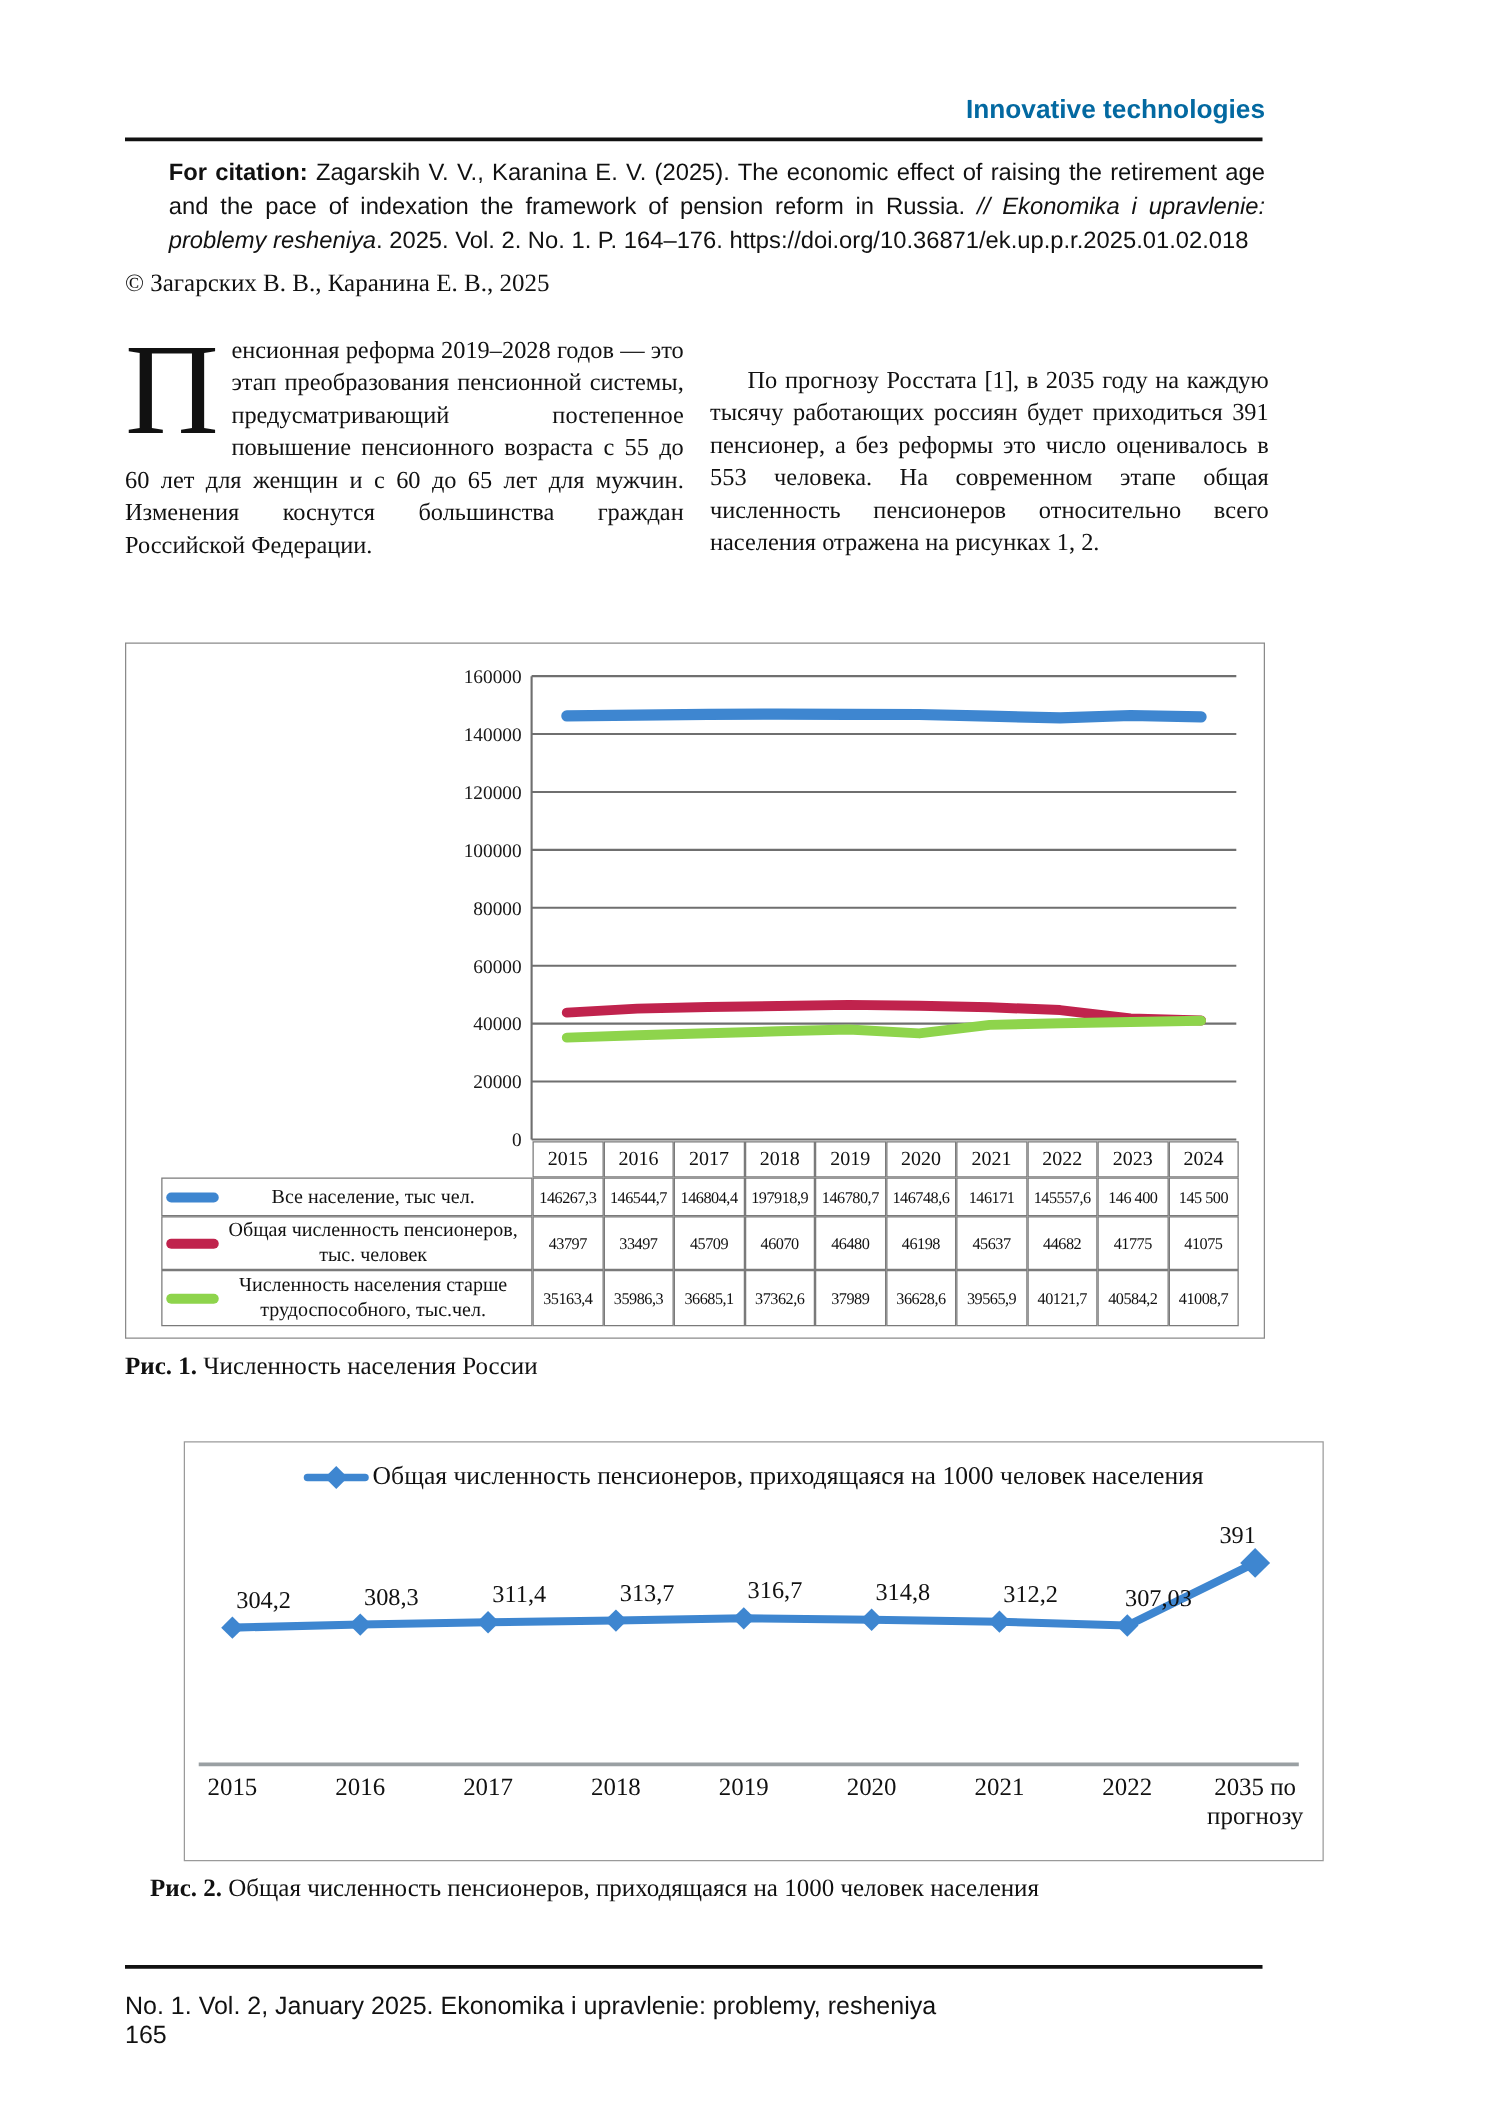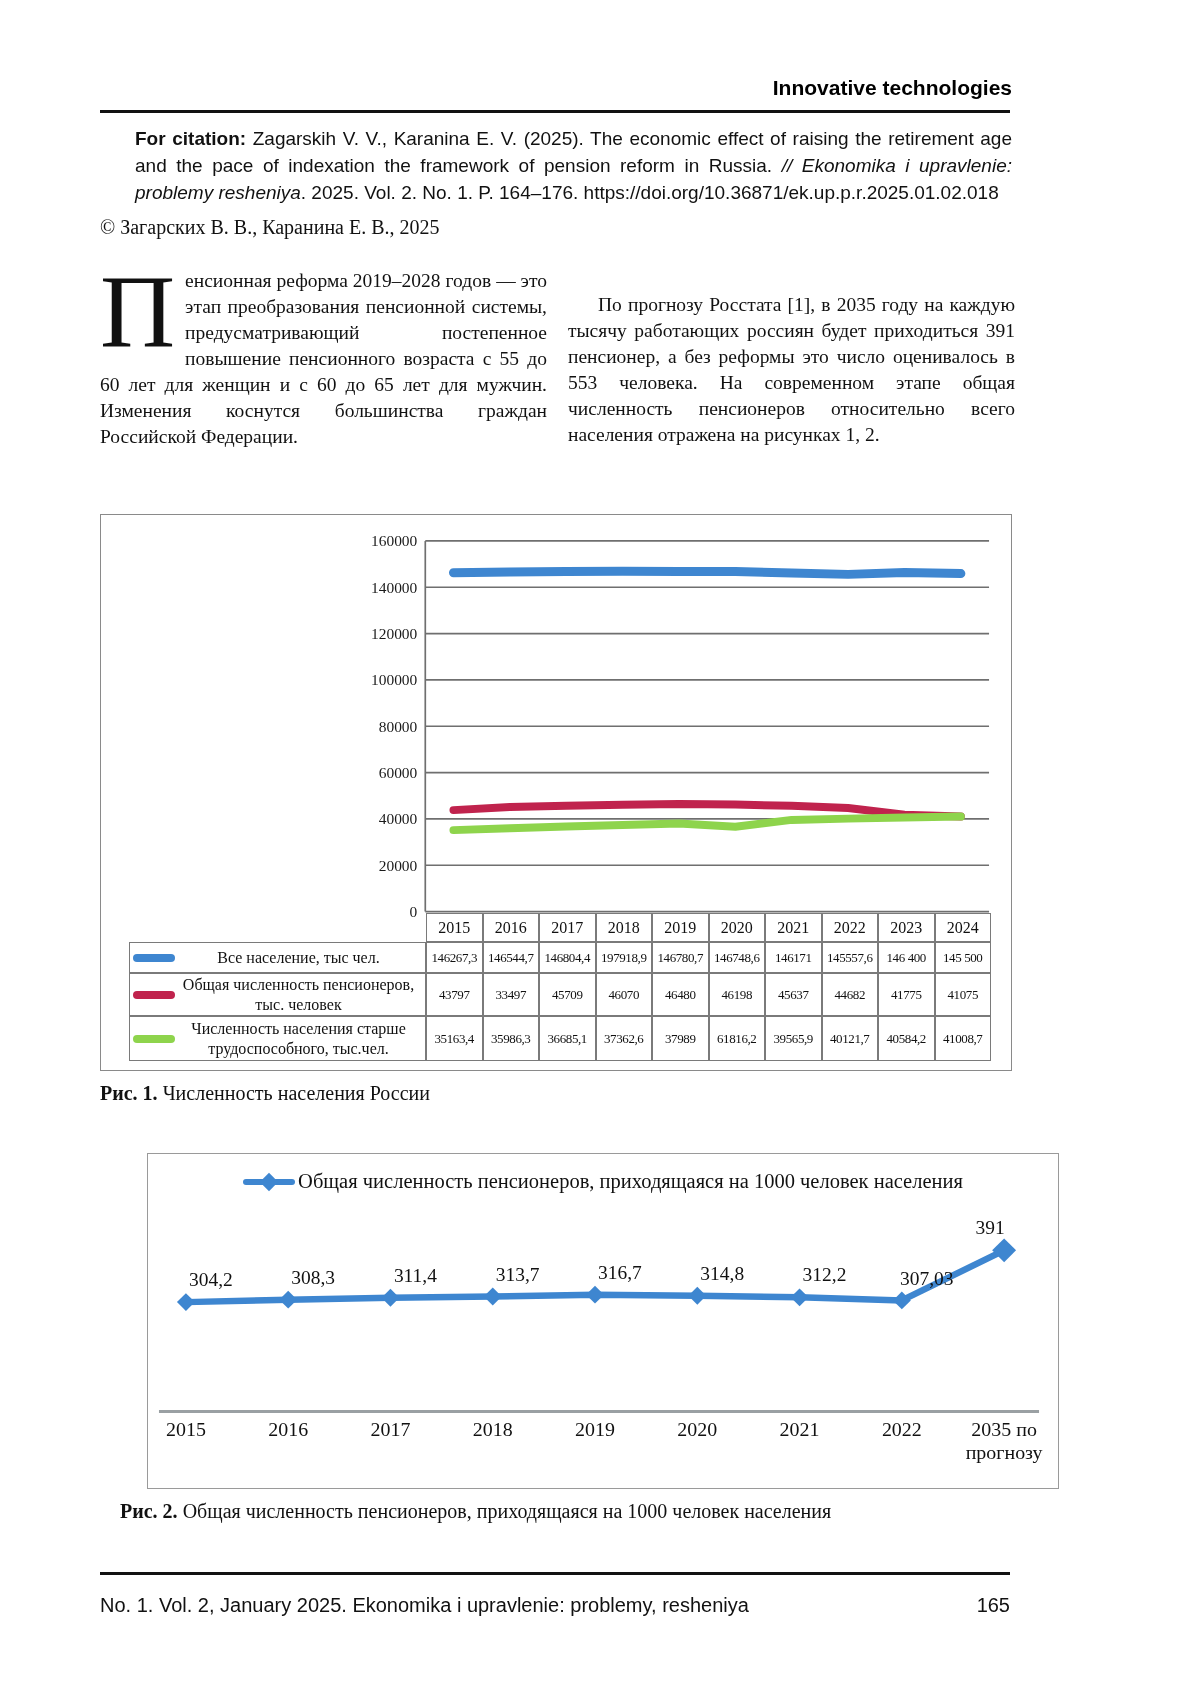--- a/index.html
+++ b/index.html
@@ -1,20 +1,20 @@
 <!DOCTYPE html>
 <html><head>
 <meta charset="utf-8">
 <style>
   html,body{margin:0;padding:0;background:#ffffff;}
   .page{position:relative;width:1200px;height:1698px;background:#fff;overflow:hidden;
         font-family:"Liberation Serif","DejaVu Serif",serif;color:#111;}
 
   .header-title{position:absolute;top:76px;right:188px;font-family:"Liberation Sans","DejaVu Sans",sans-serif;
-        font-weight:bold;font-size:21px;color:#000000;}
+        font-weight:bold;font-size:21px;color:#0369a1;}
   .header-rule{position:absolute;left:100px;top:110px;width:910px;height:2.5px;background:#111;}
 
   .citation{position:absolute;left:135px;top:126px;width:877px;margin:0;
         font-family:"Liberation Sans","DejaVu Sans",sans-serif;font-size:19px;line-height:1.42;text-align:justify;}
 
   .copyright{position:absolute;left:100px;top:216px;font-size:20px;}
 
   .col{position:absolute;top:268px;width:447px;font-size:19.5px;line-height:26px;text-align:justify;}
   .col-left{left:100px;}
   .col-right{left:568px;text-indent:30px;margin-top:24px;}
@@ -49,21 +49,21 @@
   .fig2-legend{position:absolute;left:0;top:16px;width:100%;display:flex;
         justify-content:center;align-items:center;gap:3px;font-size:20.5px;}
   .f2marker{position:relative;width:52px;height:6px;border-radius:3px;flex:none;}
   .f2diamond{position:absolute;left:50%;top:50%;width:13px;height:13px;
         transform:translate(-50%,-50%) rotate(45deg);background:inherit;}
   .f2lab{font:19.5px "Liberation Serif",serif;fill:#111;}
   .f2cat{font:20px "Liberation Serif",serif;fill:#111;}
 
   .footer-rule{position:absolute;left:100px;top:1572px;width:910px;height:2.5px;background:#111;}
   .footer{position:absolute;left:100px;top:1594px;width:910px;display:flex;
-        justify-content:space-between;font-family:"Liberation Sans","DejaVu Sans",sans-serif;font-size:20px;}
+        justify-content:space-between;font-family:"Liberation Sans","DejaVu Sans",sans-serif;font-size:20px;flex-direction:column;}
 </style>
 </head>
 <body>
 
 <div class="page">
 
   <div class="header-title">Innovative technologies</div>
   <div class="header-rule"></div>
 
   <p class="citation"><span style="font-weight: bold;">For citation: </span><span>Zagarskih V. V., Karanina E. V. (2025). The economic effect of raising the retirement age and the pace of indexation the framework of pension reform in Russia. </span><span style="font-style: italic;">// Ekonomika i upravlenie: problemy resheniya</span><span>. 2025. Vol. 2. No. 1. P. 164–176. https://doi.org/10.36871/ek.up.p.r.2025.01.02.018</span></p>
@@ -140,21 +140,21 @@
         <div class="f1cell f1val">41075</div>
         <div class="f1cell f1legend">
           <span class="swatch" style="background: rgb(142, 212, 76);"></span>
           <span>Численность населения старше трудоспособного, тыс.чел.</span>
         </div>
         <div class="f1cell f1val">35163,4</div>
         <div class="f1cell f1val">35986,3</div>
         <div class="f1cell f1val">36685,1</div>
         <div class="f1cell f1val">37362,6</div>
         <div class="f1cell f1val">37989</div>
-        <div class="f1cell f1val">61816,2</div>
+        <div class="f1cell f1val">36628,6</div>
         <div class="f1cell f1val">39565,9</div>
         <div class="f1cell f1val">40121,7</div>
         <div class="f1cell f1val">40584,2</div>
         <div class="f1cell f1val">41008,7</div>
       </div>
   </div>
   <div class="caption cap1"><b>Рис. 1.</b><span> Численность населения России</span></div>
 
   <div class="fig2-box">
     <svg id="fig2-svg" viewBox="0 0 912 336" preserveAspectRatio="none">

